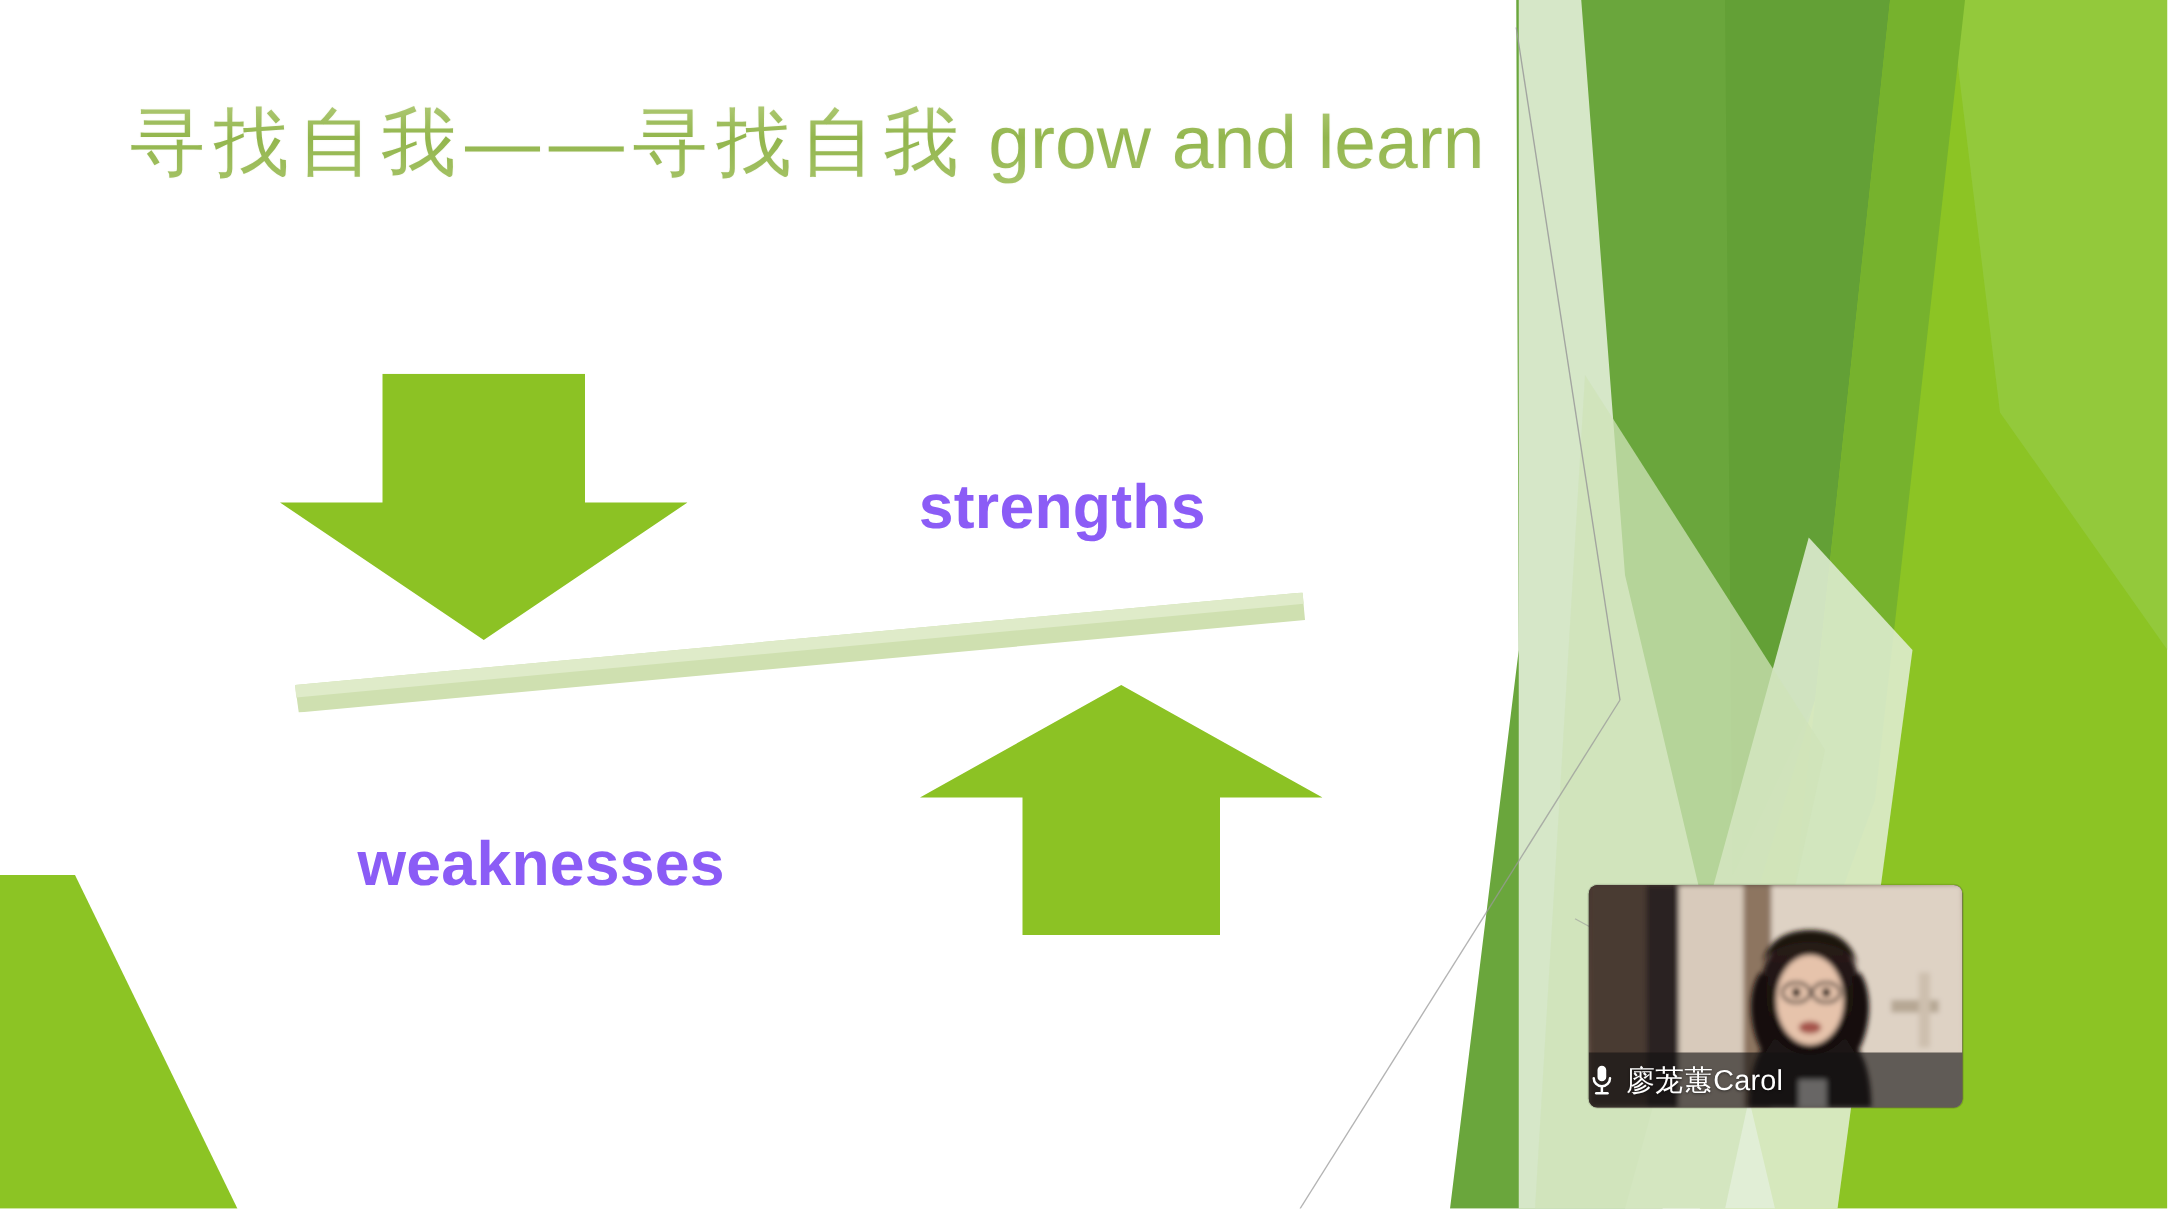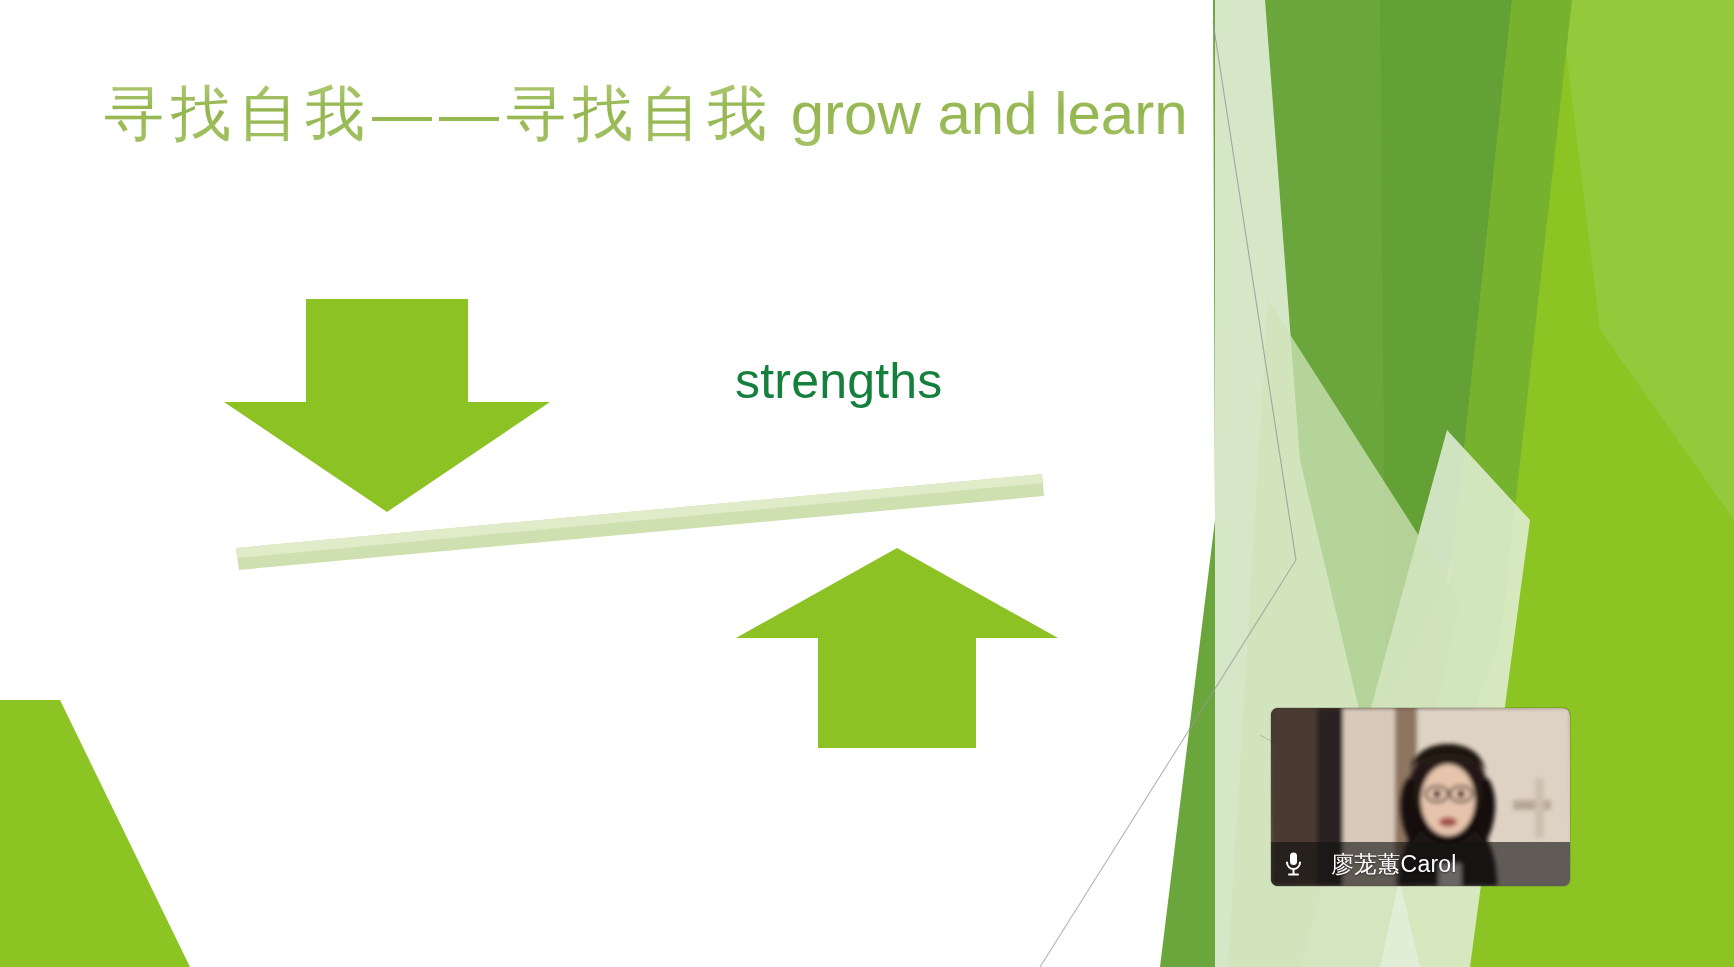--- a/index.html
+++ b/index.html
@@ -41,25 +41,26 @@
   #arrow-up  { left:736px; top:548px; width:322px; height:200px; }
 
   
   #balance-beam{
     position:absolute; left:236px; top:474px; width:808px; height:96px;
   }
 
   
   .slide-label{
     position:absolute;
-    color:#15803d;
+    color:#8b5cf6;
     font-size:50px;
-    font-weight:400;
+    font-weight:700;
     white-space:nowrap;
     letter-spacing:.2px;
+    margin-top:24px;
   }
   #label-strengths { left:735px; top:352px; }
   #label-weaknesses{ left:286px; top:638px; }
 
   
   #webcam-tile{
     position:absolute;
     left:1271px; top:708px;
     width:299px; height:178px;
     border-radius:7px;
@@ -69,21 +70,21 @@
   }
   #webcam-video{
     position:absolute; inset:0;
     filter:blur(0.4px);
   }
   #webcam-nameplate{
     position:absolute; left:0; right:0; bottom:0;
     height:44px;
     background:rgba(20,18,18,.62);
     display:flex; align-items:center;
-    padding-left:12px; gap:27px;
+    padding-left:0; gap:9px;
   }
   #webcam-name{
     color:#ffffff;
     font-size:23px;
     letter-spacing:.2px;
     white-space:nowrap;
     text-shadow:0 1px 2px rgba(0,0,0,.5);
   }
   #mic-icon{ width:21px; height:26px; flex:none; }
 </style>
@@ -124,20 +125,21 @@
   <svg id="balance-beam" viewBox="0 0 808 96" preserveAspectRatio="none" aria-hidden="true">
     <polygon points="0,74 806,0 808,22 3,96" fill="#cfe0b0"></polygon>
     <polygon points="0,74 806,0 807,9 1,84" fill="#dfebc9"></polygon>
   </svg>
 
   <svg class="arrow" id="arrow-up" viewBox="0 0 322 200" preserveAspectRatio="none" aria-hidden="true">
     <polygon points="161,0 322,90 240,90 240,200 82,200 82,90 0,90" fill="#8cc224"></polygon>
   </svg>
 
   <div class="slide-label" id="label-strengths">strengths</div>
+  <div class="slide-label" id="label-weaknesses">weaknesses</div>
 
   <div id="webcam-tile">
 
     <svg id="webcam-video" viewBox="0 0 299 178" preserveAspectRatio="none" aria-hidden="true">
       <defs>
         <linearGradient id="roomBg" x1="0" y1="0" x2="1" y2="1">
           <stop offset="0%" stop-color="#40312d"></stop>
           <stop offset="32%" stop-color="#6d5a4c"></stop>
           <stop offset="60%" stop-color="#c9b7a4"></stop>
           <stop offset="100%" stop-color="#e3d6c6"></stop>

